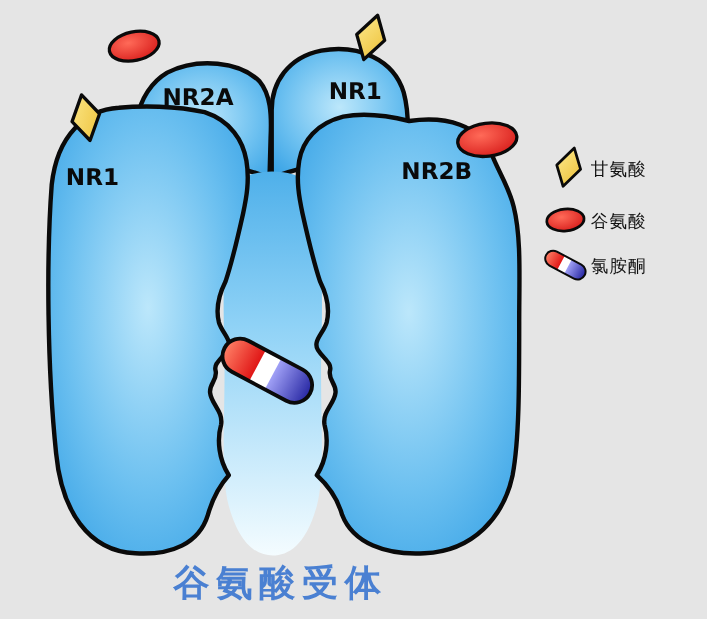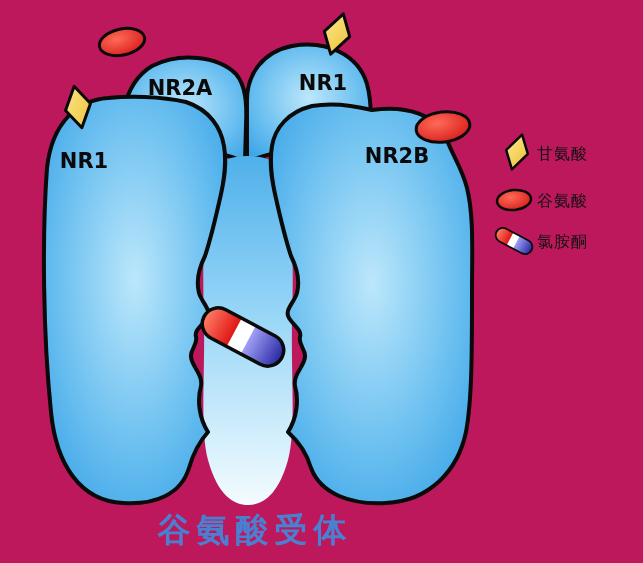--- a/index.html
+++ b/index.html
@@ -1,19 +1,19 @@
 <!DOCTYPE html>
 <html><head>
 <meta charset="utf-8">
 <style>
   html,body{margin:0;padding:0;background:#ffffff;}
   .canvas{
     position:relative;
     width:643px;height:563px;
-    background:#be185d;
+    background:#e5e5e5;
     overflow:hidden;
     font-family:"DejaVu Sans", sans-serif;
   }
   .canvas svg{position:absolute;left:0;top:0;}
   text{font-family:"DejaVu Sans", sans-serif;}
   .subunit-label{font-weight:bold;font-size:21px;fill:#0a0a0a;}
   .legend-label{font-size:16px;fill:#111111;letter-spacing:1px;}
   .title-label{font-size:33px;fill:#4a80d2;font-weight:600;letter-spacing:6px;}
 </style>
 </head>

